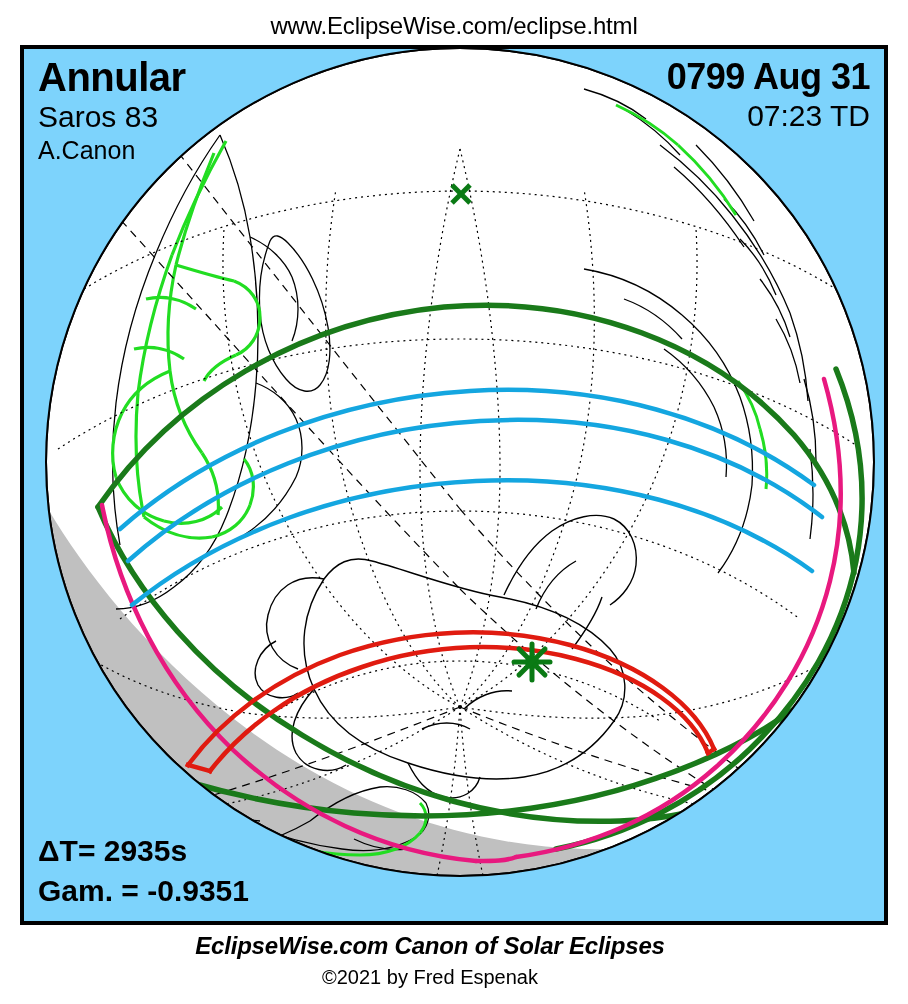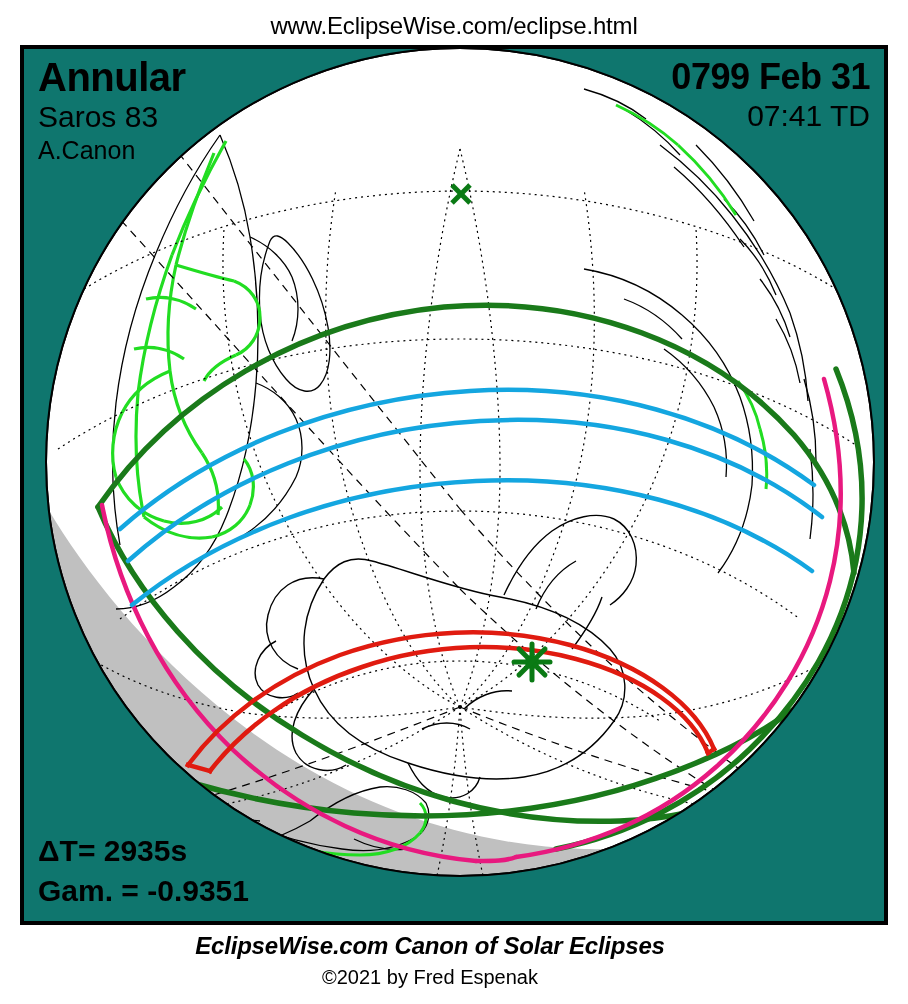--- a/index.html
+++ b/index.html
@@ -1,21 +1,21 @@
 <!DOCTYPE html>
 <html><head>
 <meta charset="utf-8">
 <style>
   html,body{margin:0;padding:0;background:#ffffff;}
   body{width:908px;height:1004px;font-family:"Liberation Sans",sans-serif;color:#000;overflow:hidden;}
   .page{position:relative;width:908px;height:1004px;}
 
   .url-bar{position:absolute;left:0;top:12px;width:908px;text-align:center;font-size:24px;letter-spacing:-0.2px;}
 
-  .frame{position:absolute;left:20px;top:45px;width:868px;height:880px;border:4px solid #000;box-sizing:border-box;background:#0f766e;overflow:hidden;}
+  .frame{position:absolute;left:20px;top:45px;width:868px;height:880px;border:4px solid #000;box-sizing:border-box;background:#7dd3fc;overflow:hidden;}
 
   .map-svg{position:absolute;left:0;top:0;width:860px;height:872px;}
 
   .hdr{position:absolute;z-index:5;}
   .hdr-left{left:14px;top:8px;text-align:left;}
   .hdr-right{right:14px;top:8px;text-align:right;}
   .t-type{font-size:40px;font-weight:bold;line-height:1.04;letter-spacing:-0.5px;}
   .t-date{font-size:36px;font-weight:bold;line-height:1.12;letter-spacing:-0.5px;}
   .t-saros{font-size:30px;line-height:1.22;}
   .t-time{font-size:30px;line-height:1.25;}
@@ -232,22 +232,22 @@
       <circle cx="436" cy="413" r="414" fill="none" stroke="#000000" stroke-width="2"></circle>
     </svg>
 
     <div class="hdr hdr-left">
       <div class="t-type">Annular</div>
       <div class="t-saros">Saros  83</div>
       <div class="t-node">A.Canon</div>
     </div>
 
     <div class="hdr hdr-right">
-      <div class="t-date">0799 Feb 31</div>
-      <div class="t-time">07:41 TD</div>
+      <div class="t-date">0799 Aug 31</div>
+      <div class="t-time">07:23 TD</div>
     </div>
 
     <div class="ftr ftr-left">
       <div>ΔT=   2935s</div>
       <div>Gam. = -0.9351</div>
     </div>
 
 
   </div>
 

